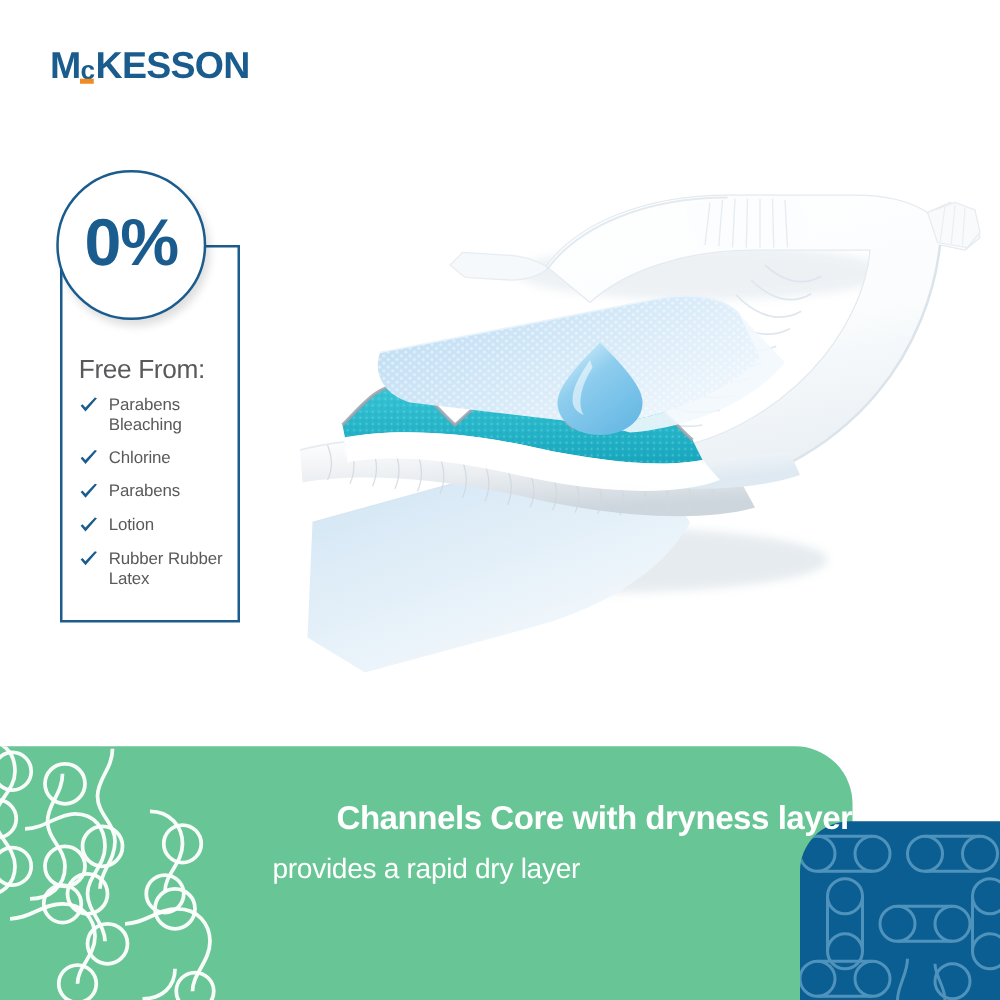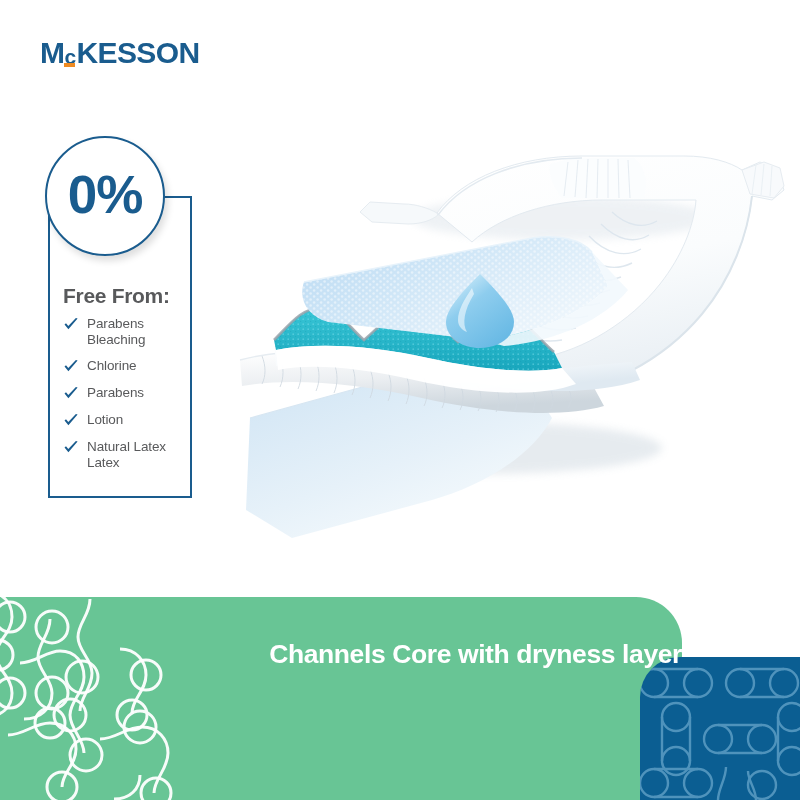--- a/index.html
+++ b/index.html
@@ -44,21 +44,21 @@
     border: 2.5px solid #1a5c8e; background: #ffffff;
     display: flex; align-items: center; justify-content: center;
     box-shadow: 3px 5px 7px rgba(0,0,0,0.13);
   }
   .circle-text {
     color: #1a5c8e; font-weight: bold; font-size: 53px; line-height: 1;
     letter-spacing: -1px; position: relative; top: -2px;
   }
   .free-from {
     position: absolute; left: 18px; top: 148px;
-    color: #58595b; font-weight: bold; font-size: 21px; letter-spacing: -0.3px;
+    color: #58595b; font-weight: normal; font-size: 21px; letter-spacing: -0.3px;
   }
   .list { position: absolute; left: 18px; top: 180px; width: 118px; }
   .list-item { display: flex; align-items: flex-start; margin-bottom: 11px; }
   .check {
     flex: 0 0 auto; width: 16px; height: 16px; margin-right: 8px;
     position: relative; top: 1px;
   }
   .check svg { display: block; }
   .item-label {
     color: #58595b; font-size: 13.5px; line-height: 15.5px; letter-spacing: -0.1px;
@@ -153,21 +153,21 @@
         </span>
         <span class="item-label">Lotion</span>
       </div>
 
       <div class="list-item">
         <span class="check">
           <svg width="16" height="16" viewBox="0 0 16 16">
               <path d="M1.5 7.6 L5.4 12.2 L14.6 1.6 L12.9 1.0 L5.3 9.0 L3.0 6.3 Z" fill="#1a5c8e"></path>
             </svg>
         </span>
-        <span class="item-label">Natural Latex Latex</span>
+        <span class="item-label">Rubber Rubber Latex</span>
       </div>
 
     </div>
   </div>
 
   <div class="product">
     <svg width="568" height="420" viewBox="0 0 568 420">
       <defs>
         <linearGradient id="gBrief" x1="0" y1="0" x2="0.3" y2="1">
           <stop offset="0%" stop-color="#ffffff"></stop>
@@ -370,20 +370,21 @@
           <circle cx="150" cy="138" r="16"></circle>
           <circle cx="156" cy="86" r="15"></circle>
           <circle cx="142" cy="126" r="15"></circle>
           <circle cx="166" cy="204" r="15"></circle>
         </g>
       </svg>
     </div>
 
     <div class="green-text">
       <div class="headline">Channels Core with dryness layer</div>
+      <div class="subline">provides a rapid dry layer</div>
     </div>
   </div>
 
   <div class="blue-panel">
     <div class="blue-pattern">
       <svg width="160" height="143" viewBox="0 0 160 143">
         <g fill="none" stroke="#5c9dc4" stroke-width="2.4" opacity="0.85">
           <circle cx="14" cy="26" r="14"></circle>
           <circle cx="58" cy="26" r="14"></circle>
           <path d="M14 12 C28 12 44 12 58 12"></path>

